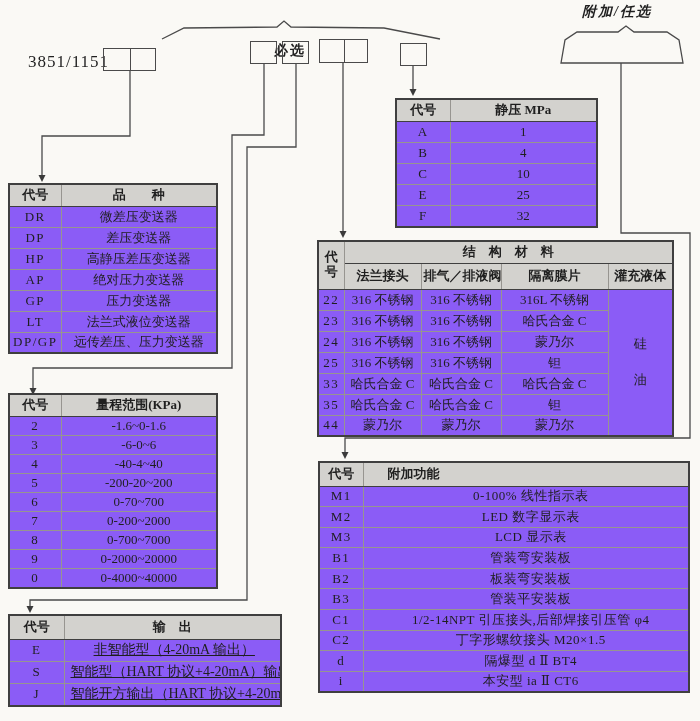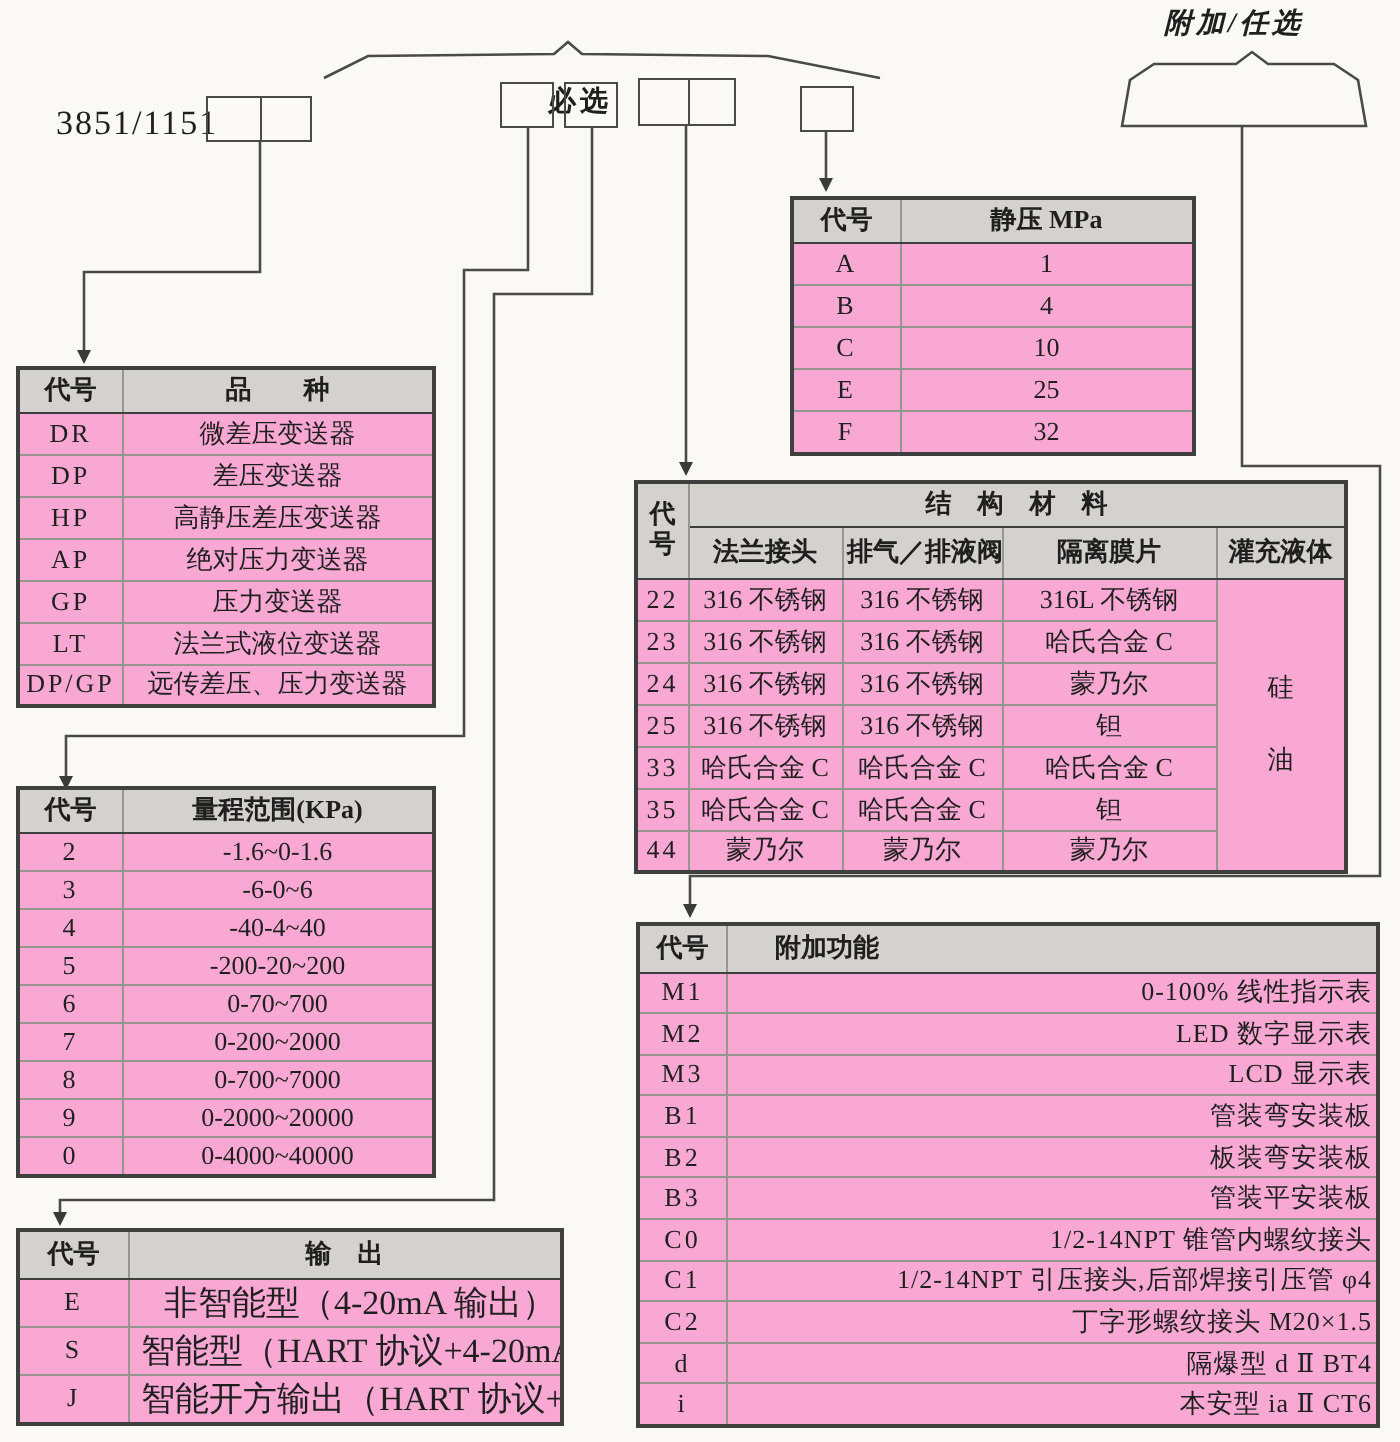--- a/index.html
+++ b/index.html
@@ -17,41 +17,41 @@
     font-family:"Liberation Serif","DejaVu Serif",serif;
   }
   .abs{position:absolute;}
   .lbl{font-weight:bold;font-size:14px;letter-spacing:2px;white-space:nowrap;}
   .model{font-size:17px;font-weight:normal;letter-spacing:1px;}
   .codebox{position:absolute;border:1.3px solid var(--line);background:transparent;box-sizing:border-box;}
   .codebox .half{position:absolute;left:50%;top:0;bottom:0;border-left:1.3px solid var(--line);}
   svg.layer{position:absolute;left:0;top:0;}
   table.tbl{
     position:absolute;border-collapse:collapse;table-layout:fixed;
-    background:#f9a8d4;border:2px solid var(--border-dark);
+    background:#8b5cf6;border:2px solid var(--border-dark);
     font-size:13px;color:var(--text);
   }
   .tbl th,.tbl td{
     border:1px solid var(--border-light);
     padding:0 2px;text-align:center;vertical-align:middle;
     overflow:hidden;white-space:nowrap;box-sizing:border-box;
   }
   .tbl th{background:var(--header-fill);font-weight:bold;border-bottom:1.5px solid var(--border-dark);}
   .tbl td:first-child{letter-spacing:1.5px;}
   
   .variety tr{height:21px;}          .variety thead tr{height:22px;}
   .statics tr{height:21.2px;}        .statics thead tr{height:22px;}
   .material tr{height:21px;}         .material thead tr.h1{height:22px;} .material thead tr.h2{height:26px;font-family:Liberation Serif, serif;}
   .material{font-size:12.5px;}
   .range tr{height:19.1px;}          .range thead tr{height:22px;}
   .output tr{height:22.3px;}         .output thead tr{height:24px;}
-  .output td:nth-child(2){text-align:right;padding-left:6px;font-size:17px;letter-spacing:0;}
+  .output td:nth-child(2){text-align:center;padding-left:6px;font-size:14px;letter-spacing:0;text-decoration:underline;}
   .additional tr{height:20.6px;}     .additional thead tr{height:24px;}
   .additional th:nth-child(2){text-align:left;padding-left:24px;}
-  .additional td:nth-child(2){text-align:right;padding-left:12px;letter-spacing:.5px;}
+  .additional td:nth-child(2){text-align:center;padding-left:12px;letter-spacing:.5px;}
   .fill-cell{font-size:13px;line-height:2.8;letter-spacing:0;}
   .vhead{line-height:1.15;}
 </style>
 </head>
 <body>
 
 <svg class="layer" width="700" height="721" viewBox="0 0 700 721">
   <g fill="none" stroke="#4a4a4a" stroke-width="1.3">
     <polyline points="162,39 184,28 277,27 284,21 291,27 384,28 440,39"></polyline>
     <polygon points="561,63 565,40 577,32 618,32 626,26 634,32 667,32 679,40 683,63"></polygon>
@@ -339,24 +339,20 @@
       </tr>
       <tr>
         <td>B2</td>
         <td>板装弯安装板</td>
       </tr>
       <tr>
         <td>B3</td>
         <td>管装平安装板</td>
       </tr>
       <tr>
-        <td>C0</td>
-        <td>1/2-14NPT 锥管内螺纹接头</td>
-      </tr>
-      <tr>
         <td>C1</td>
         <td>1/2-14NPT 引压接头,后部焊接引压管 φ4</td>
       </tr>
       <tr>
         <td>C2</td>
         <td>丁字形螺纹接头 M20×1.5</td>
       </tr>
       <tr>
         <td>d</td>
         <td>隔爆型 d Ⅱ BT4</td>

